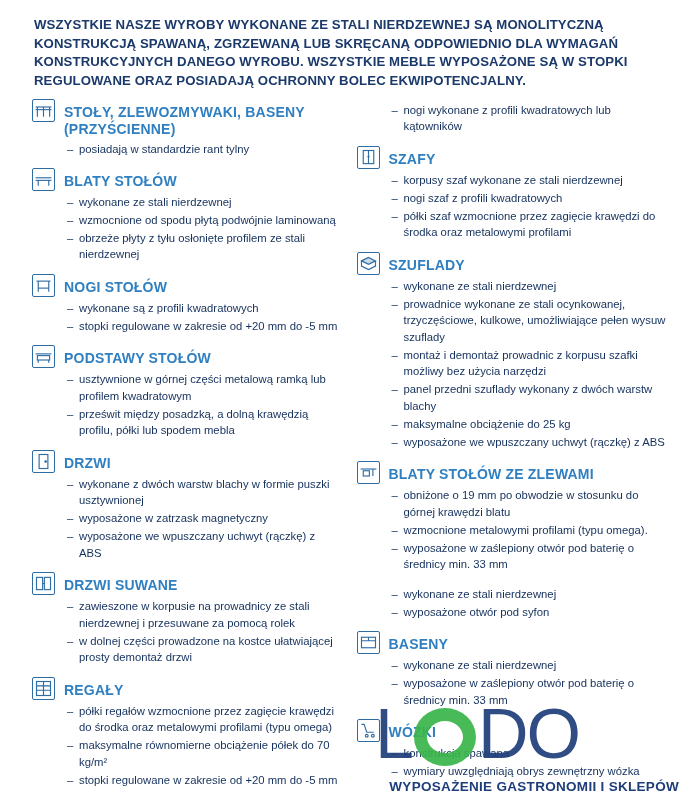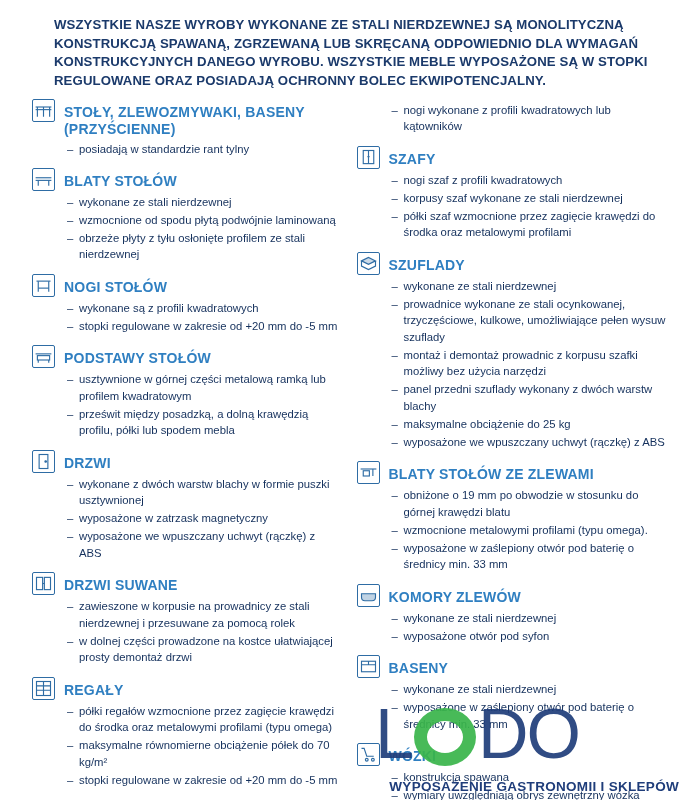--- a/index.html
+++ b/index.html
@@ -9,21 +9,21 @@
     background: #ffffff;
     font-family: "Liberation Sans", sans-serif;
   }
   .page {
     position: relative;
     width: 689px; height: 800px;
     overflow: hidden;
     background: #ffffff;
   }
   .intro {
-    padding: 16px 28px 6px 54px;
+    padding: 16px 28px 6px 34px;
     color: #1b3a6b;
     font-weight: bold;
     font-size: 13.2px;
     line-height: 1.42;
     letter-spacing: 0.1px;
   }
   .columns {
     display: flex;
     padding: 4px 18px 0 20px;
     gap: 10px;
@@ -280,22 +280,22 @@
                 <g fill="none" stroke="#2e6ca4" stroke-width="1.3">
                   <rect x="6" y="4" width="12" height="15"></rect>
                   <path d="M12 4v15"></path>
                   <path d="M10.5 11h.6M13 11h.6"></path>
                 </g>
               </svg>
           </span>
           <span class="sec-title">SZAFY</span>
         </div>
         <ul class="bullets">
+          <li>korpusy szaf wykonane ze stali nierdzewnej</li>
           <li>nogi szaf  z profili kwadratowych</li>
-          <li>korpusy szaf wykonane ze stali nierdzewnej</li>
           <li>półki szaf wzmocnione przez zagięcie krawędzi do środka oraz metalowymi profilami</li>
         </ul>
       </div>
 
       <div class="section">
         <div class="sec-head">
           <span class="icon">
             <svg viewBox="0 0 24 24">
                 <g fill="none" stroke="#2e6ca4" stroke-width="1.3">
                   <path d="M4 9l8-4 8 4-8 4z" fill="#2e6ca4" fill-opacity="0.25"></path>
@@ -329,30 +329,20 @@
           <span class="sec-title">BLATY STOŁÓW ZE ZLEWAMI</span>
         </div>
         <ul class="bullets">
           <li>obniżone o 19 mm po obwodzie w stosunku do górnej krawędzi blatu</li>
           <li>wzmocnione  metalowymi profilami (typu omega).</li>
           <li>wyposażone w zaślepiony otwór pod baterię o średnicy min. 33 mm</li>
         </ul>
       </div>
 
       <div class="section">
-        <div class="sec-head">
-          <span class="icon">
-            <svg viewBox="0 0 24 24">
-                <g fill="none" stroke="#2e6ca4" stroke-width="1.3">
-                  <path d="M4 10h16v4a4 4 0 0 1-4 4H8a4 4 0 0 1-4-4z" fill="#2e6ca4" fill-opacity="0.3"></path>
-                </g>
-              </svg>
-          </span>
-          <span class="sec-title">KOMORY ZLEWÓW</span>
-        </div>
         <ul class="bullets">
           <li>wykonane ze stali nierdzewnej</li>
           <li>wyposażone otwór pod syfon</li>
         </ul>
       </div>
 
       <div class="section">
         <div class="sec-head">
           <span class="icon">
             <svg viewBox="0 0 24 24">

